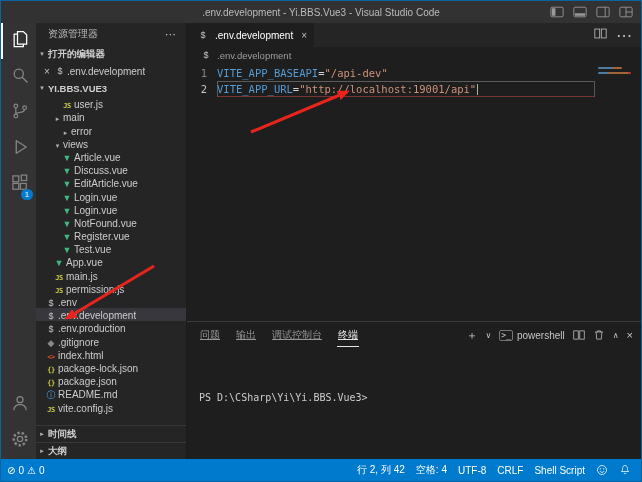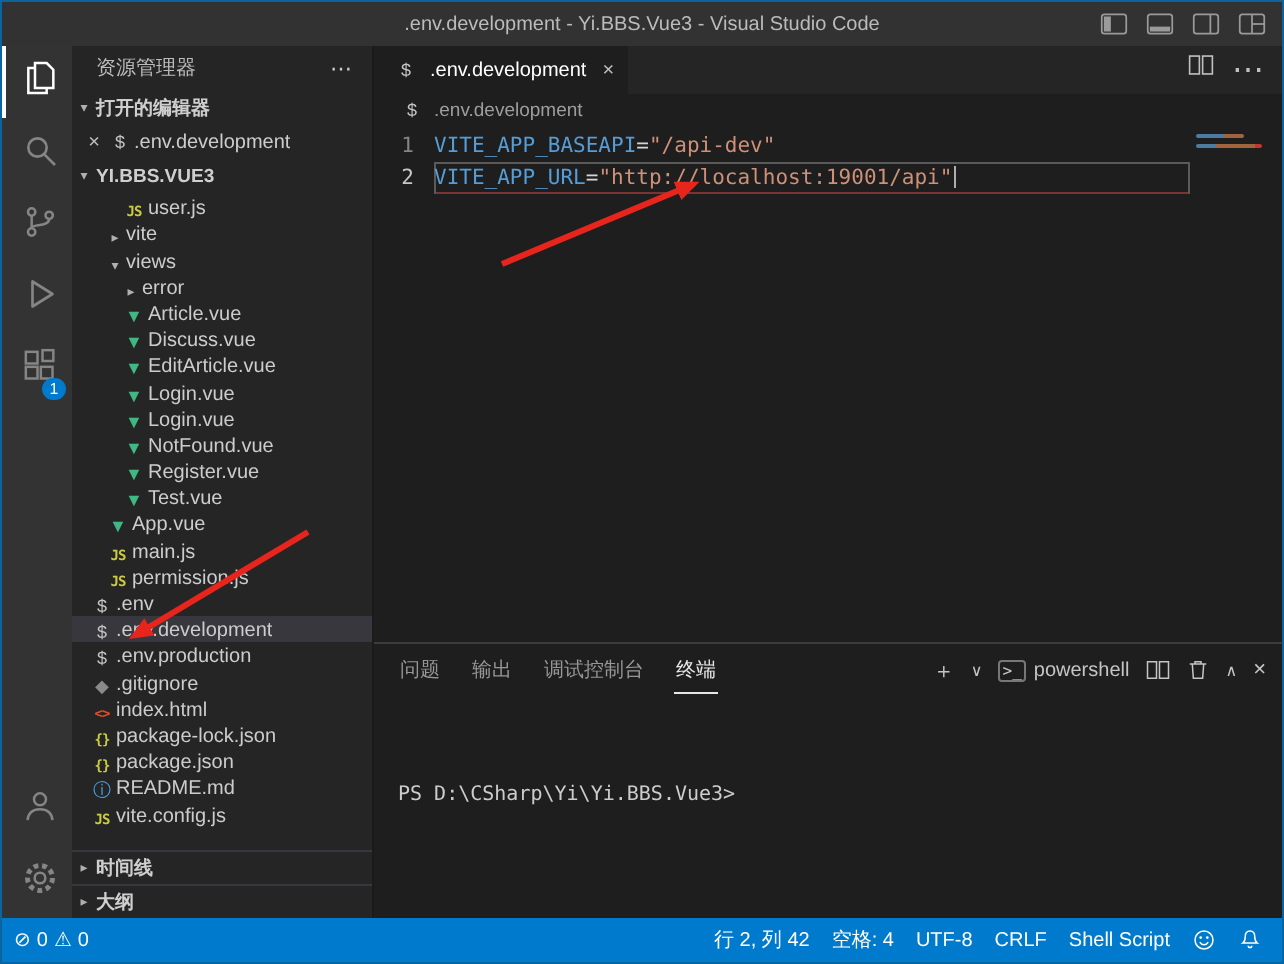--- a/index.html
+++ b/index.html
@@ -62,21 +62,21 @@
   .tok-str { color: #ce9178; }
   .minimap { width: 46px; flex: none; position: relative; }
   .mm-mark { position: absolute; height: 2px; border-radius: 1px; }
   .mm-mark.mm1 { top: 4px; left: 3px; width: 24px; background: linear-gradient(90deg, #4e7ca0 0 58%, #a0653c 58% 100%); }
   .mm-mark.mm2 { top: 9px; left: 3px; width: 33px; background: linear-gradient(90deg, #4e7ca0 0 30%, #a0653c 30% 90%, #c8332b 90% 100%); }
 
   
   .panel { height: 138px; flex: none; border-top: 1px solid #3c3c3c; display: flex; flex-direction: column; background: #1e1e1e; }
   .panel-header { height: 26px; flex: none; display: flex; align-items: center; padding: 0 8px 0 12px; }
   .panel-tabs { display: flex; gap: 14px; }
-  .panel-tab { font-size: 10px; color: #969696; padding: 5px 1px 4px; border-bottom: 1px solid transparent; cursor: pointer; text-transform: uppercase; }
+  .panel-tab { font-size: 10px; color: #969696; padding: 5px 1px 4px; border-bottom: 1px solid transparent; cursor: pointer; text-transform: uppercase; text-decoration: underline; }
   .panel-tab.active { color: #e7e7e7; border-bottom-color: #e7e7e7; }
   .panel-actions { margin-left: auto; display: flex; align-items: center; gap: 8px; color: #c5c5c5; font-size: 11px; }
   .panel-actions > span { cursor: pointer; display: flex; align-items: center; }
   .shell-pick { gap: 4px; font-size: 10px; }
   .ps-icon { font-family: "DejaVu Sans Mono", monospace; font-size: 8px; border: 1px solid #777; border-radius: 2px; padding: 0 1px; line-height: 9px; }
   .terminal { flex: 1; padding: 6px 0 0 12px; font-family: "DejaVu Sans Mono", "Liberation Mono", monospace; font-size: 10px; color: #cccccc; }
   .term-line { line-height: 15px; white-space: pre; margin-top: 36px; }
 
   
   .statusbar { height: 22px; flex: none; background: #007acc; color: #ffffff; display: flex; align-items: center; justify-content: space-between; font-size: 10px; padding: 0 10px 0 6px; }
@@ -211,29 +211,29 @@
         <span class="twisty">▾</span>
         <span>YI.BBS.VUE3</span>
       </div>
       <div class="tree">
           <div class="tree-row" style="padding-left: 24px;">
             <span class="file-icon small-glyph" style="color: rgb(203, 203, 65);">JS</span>
             <span class="tree-label">user.js</span>
           </div>
           <div class="tree-row" style="padding-left: 16px;">
             <span class="twisty">▸</span>
-            <span class="tree-label">vite</span>
+            <span class="tree-label">main</span>
+          </div>
+          <div class="tree-row" style="padding-left: 24px;">
+            <span class="twisty">▸</span>
+            <span class="tree-label">error</span>
           </div>
           <div class="tree-row" style="padding-left: 16px;">
             <span class="twisty">▾</span>
             <span class="tree-label">views</span>
-          </div>
-          <div class="tree-row" style="padding-left: 24px;">
-            <span class="twisty">▸</span>
-            <span class="tree-label">error</span>
           </div>
           <div class="tree-row" style="padding-left: 24px;">
             <span class="file-icon" style="color: rgb(65, 184, 131);">▼</span>
             <span class="tree-label">Article.vue</span>
           </div>
           <div class="tree-row" style="padding-left: 24px;">
             <span class="file-icon" style="color: rgb(65, 184, 131);">▼</span>
             <span class="tree-label">Discuss.vue</span>
           </div>
           <div class="tree-row" style="padding-left: 24px;">

